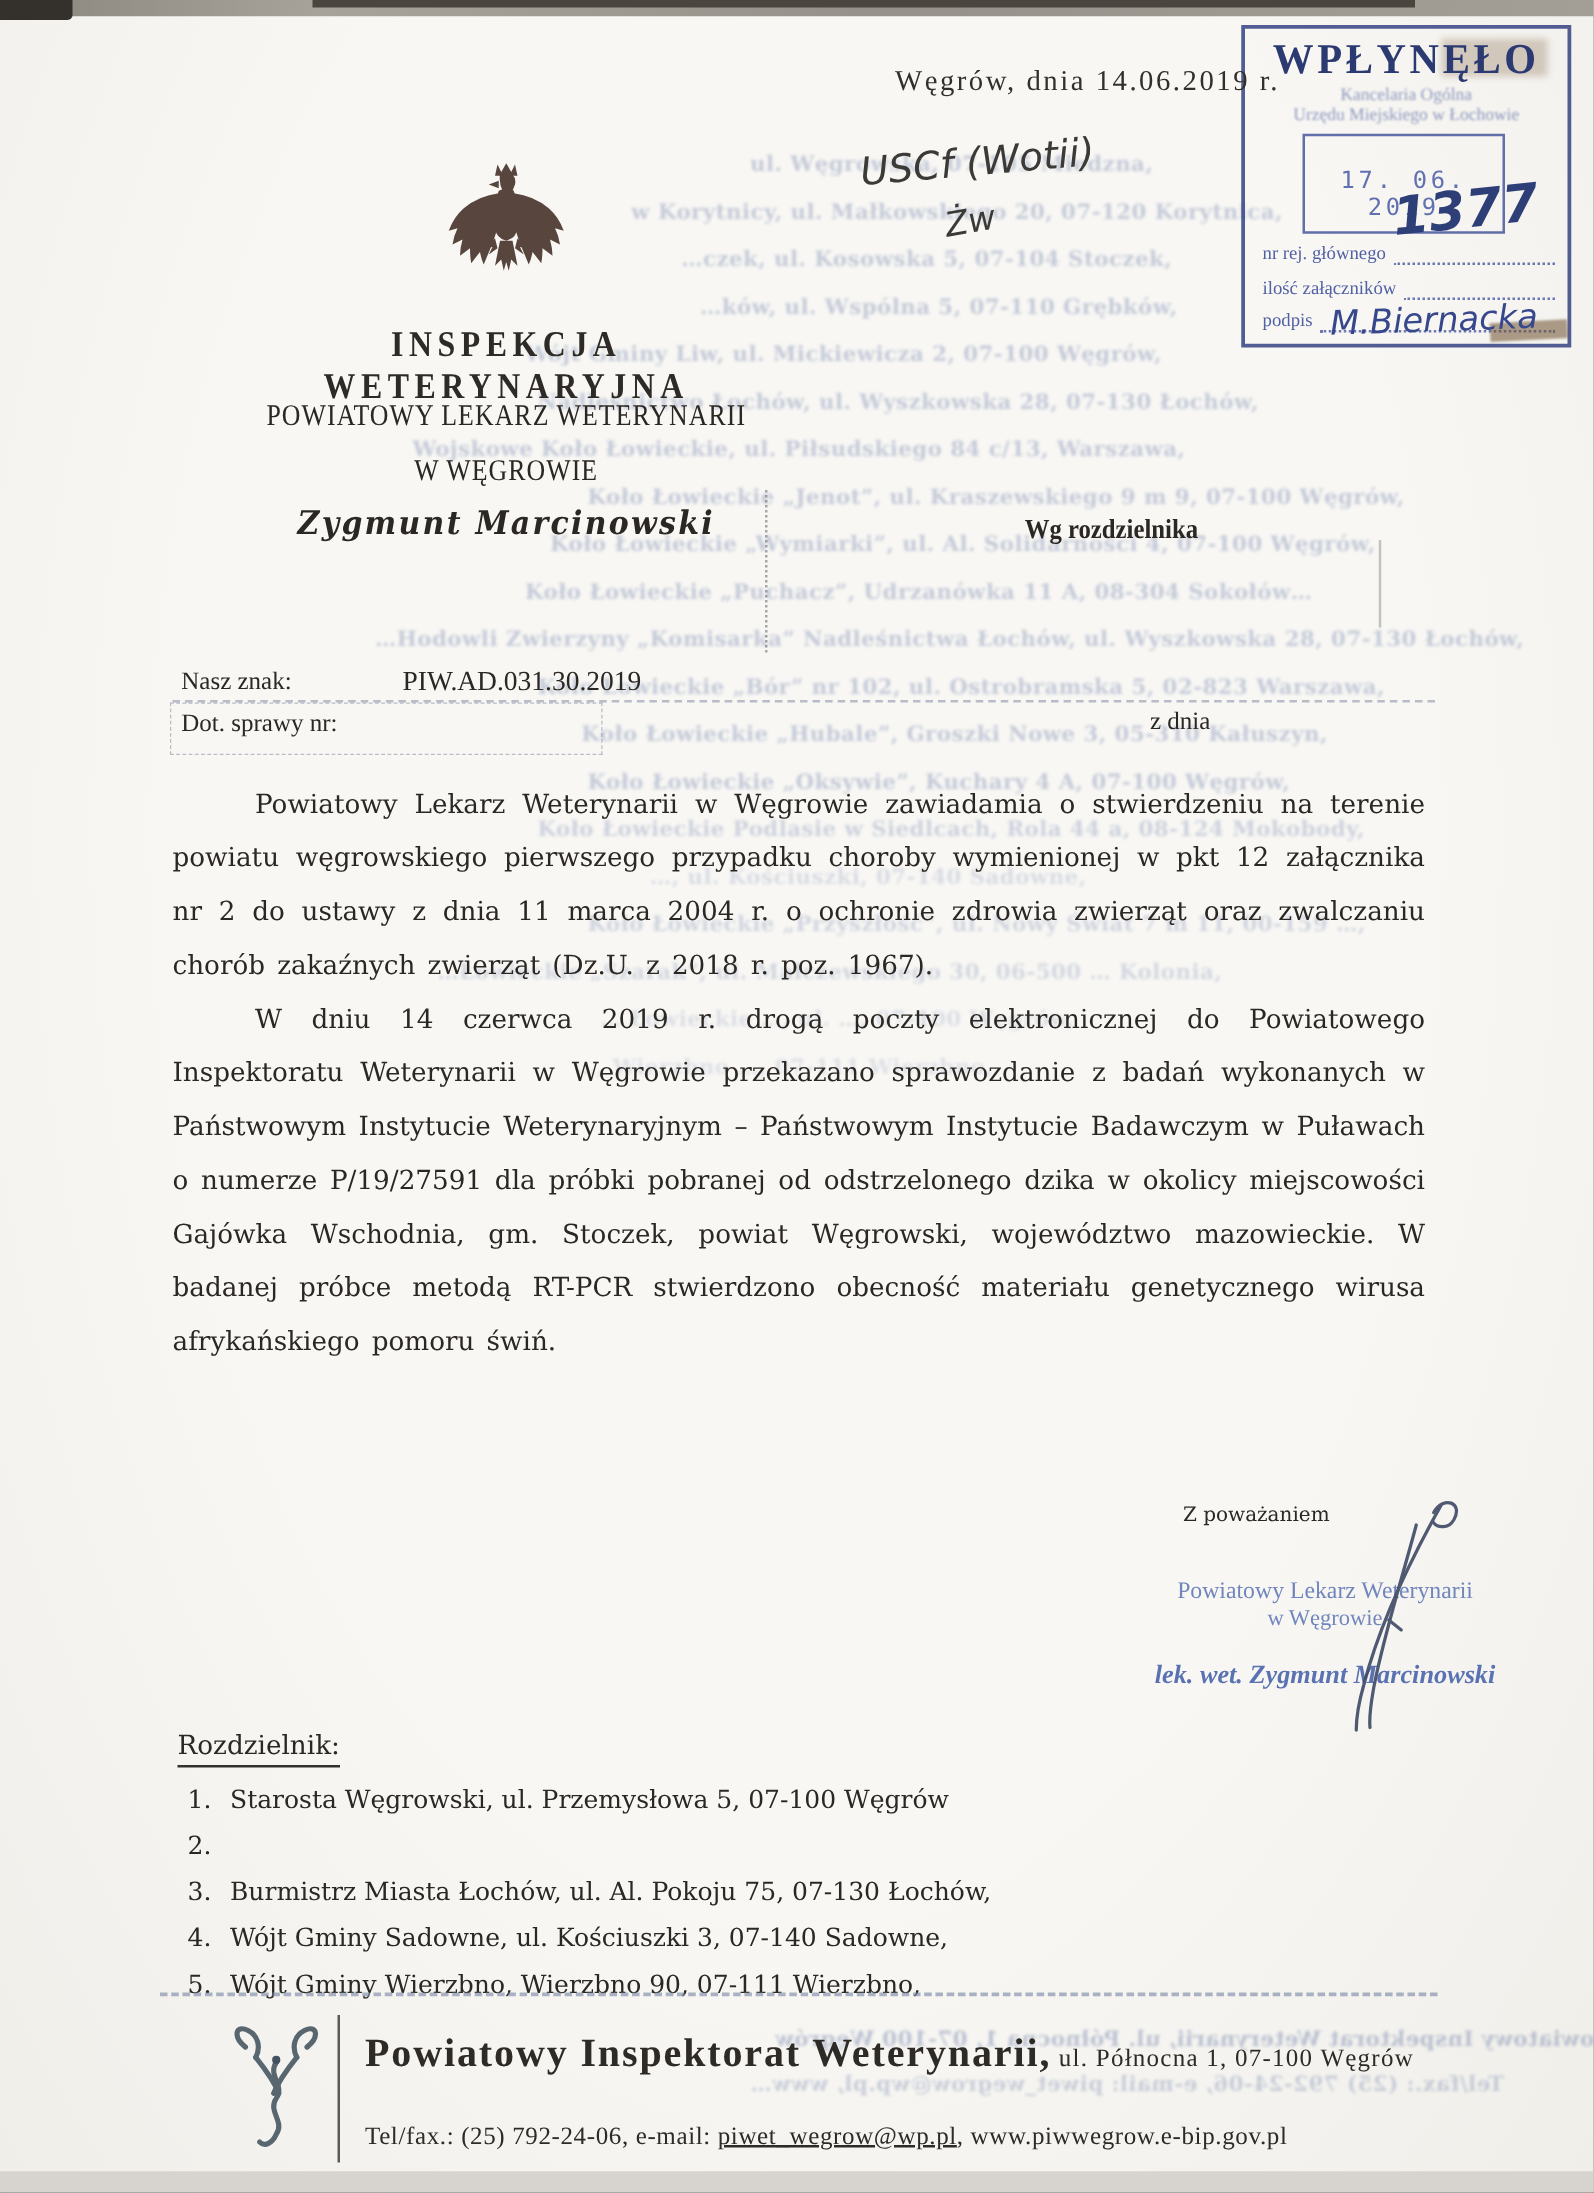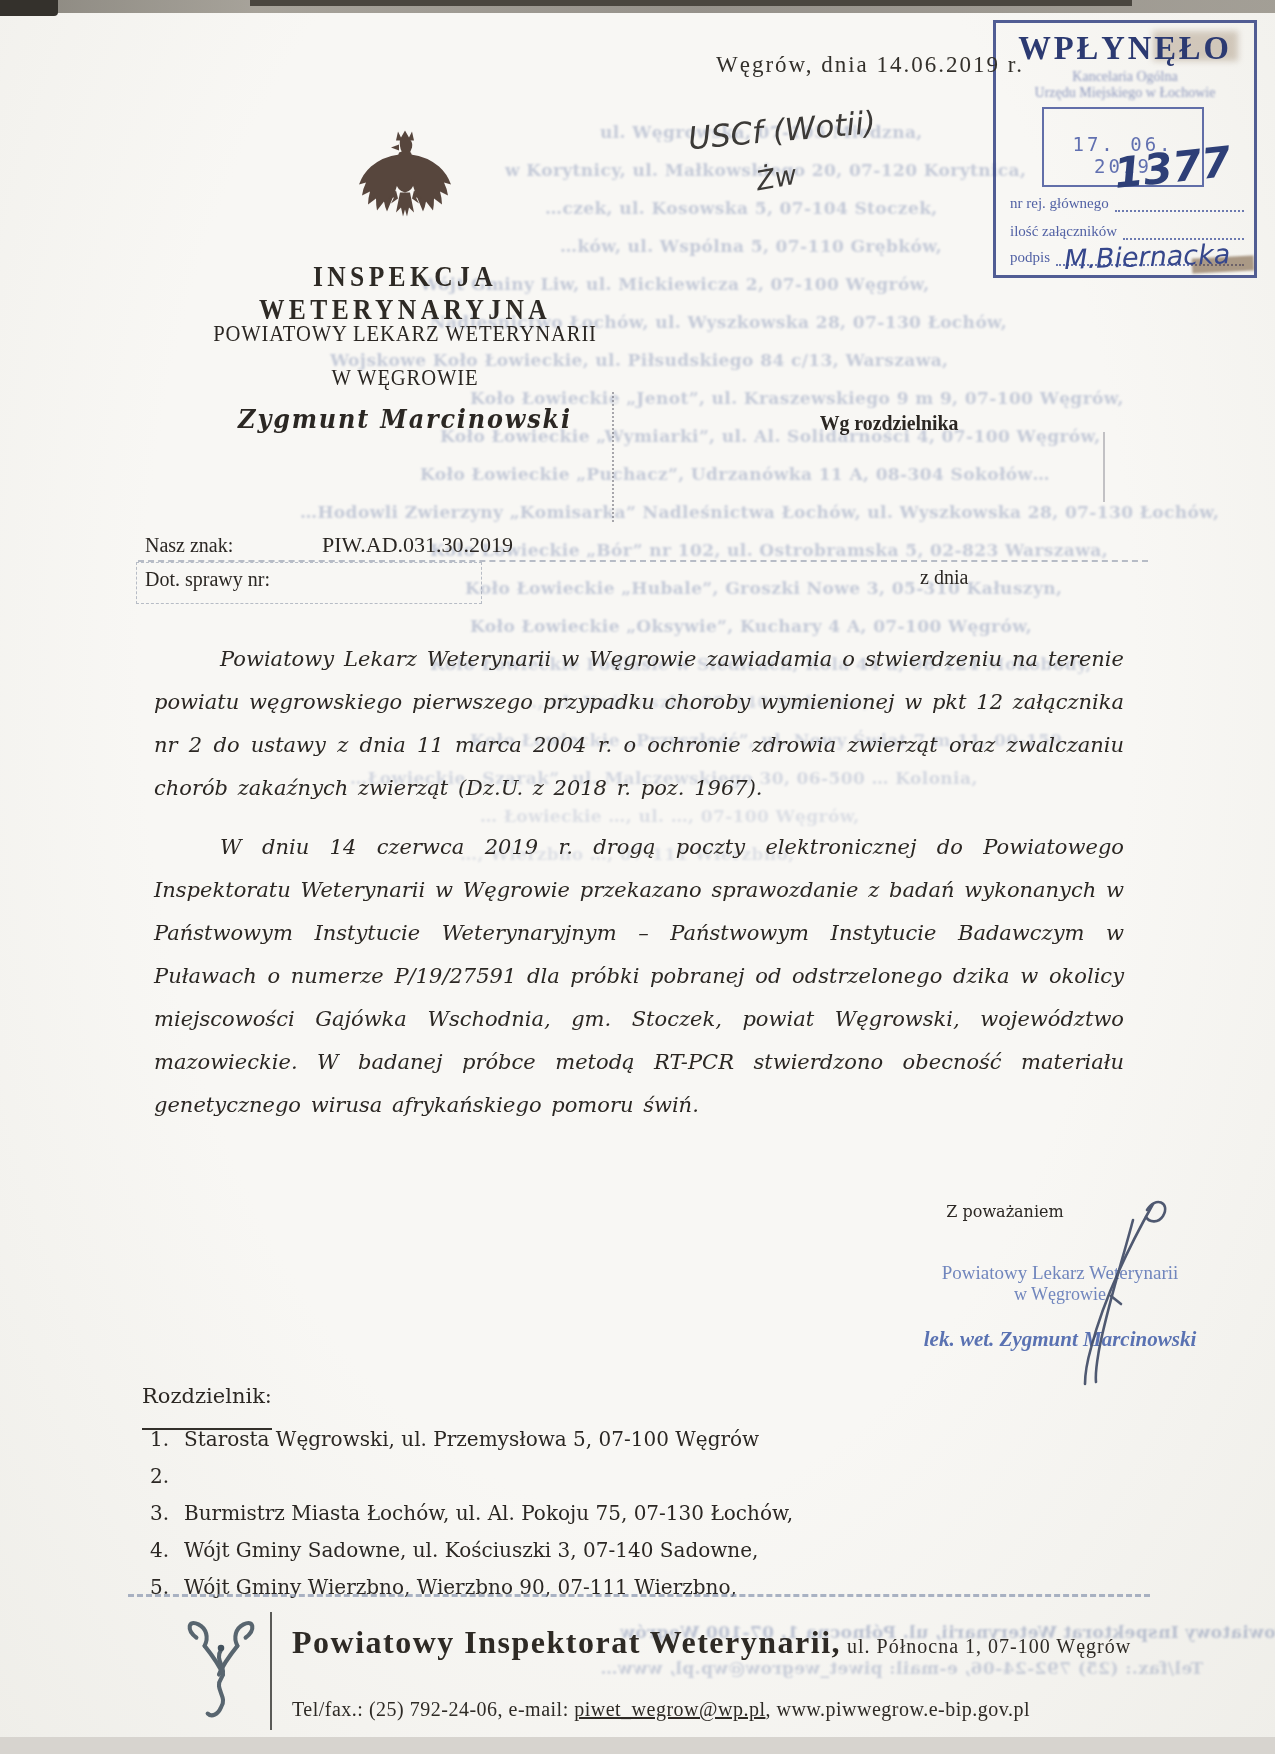--- a/index.html
+++ b/index.html
@@ -55,31 +55,31 @@
   .signer{position:absolute;top:404px;width:100%;font-weight:bold;font-style:italic;font-size:26px;letter-spacing:2px;transform:scaleX(.92);}
   .wg{position:absolute;left:812px;top:410px;font-family:"Liberation Serif",serif;font-weight:bold;font-size:22px;z-index:2;transform:scaleX(.9);}
   .vdots{position:absolute;left:612px;top:392px;height:130px;border-left:2px dotted rgba(100,100,112,.55);z-index:1;}
   
   .ref{font-family:"Liberation Serif",serif;font-size:20px;position:absolute;z-index:2;white-space:nowrap;}
   .ref-dash{position:absolute;border-top:2px dashed rgba(130,140,160,.55);z-index:1;}
   .dot-box{position:absolute;left:136px;top:562px;width:344px;height:40px;border:1px dashed rgba(130,140,160,.55);z-index:1;}
   
   .body-block{position:absolute;left:138px;top:622px;width:1002px;z-index:2;
     font-size:21px;line-height:43px;text-align:justify;word-spacing:3px;color:#2b2723;}
-  .body-block p{margin:16px;text-indent:66px;font-style:italic;}
+  .body-block p{margin:0;text-indent:66px;}
   
   .valediction{position:absolute;left:890px;top:1202px;width:230px;text-align:center;font-size:16px;z-index:2;}
   .blue-stamp{position:absolute;left:880px;top:1262px;width:360px;text-align:center;z-index:2;
     font-family:"Liberation Serif",serif;color:#7186bd;}
   .bs1{font-size:19px;filter:blur(.45px);}
   .bs2{font-size:18px;filter:blur(.45px);}
   .bs3{margin-top:22px;font-size:21px;font-weight:bold;font-style:italic;color:#5a72b2;filter:blur(.3px);}
   .sig-svg{position:absolute;left:1035px;top:1198px;z-index:3;}
   
-  .dist-head{position:absolute;left:142px;top:1384px;font-size:21px;z-index:2;border-bottom:2px solid #33302b;padding-bottom:20px;}
+  .dist-head{position:absolute;left:142px;top:1384px;font-size:21px;z-index:2;border-bottom:2px solid #33302b;padding-bottom:4px;}
   .dist-list{position:absolute;left:150px;top:1420px;z-index:2;font-size:20px;}
   .dist-row{display:flex;height:37px;align-items:center;}
   .dist-num{width:34px;}
   
   .foot-divider{position:absolute;left:128px;top:1594px;width:1022px;border-top:3px dashed rgba(127,141,169,.65);z-index:2;}
   .foot-icon{position:absolute;left:180px;top:1618px;z-index:2;}
   .foot-vline{position:absolute;left:270px;top:1612px;height:118px;border-left:2px solid #5a5a57;z-index:2;}
   .foot-text{position:absolute;left:292px;z-index:2;font-family:"Liberation Serif",serif;color:#2e2a25;white-space:nowrap;}
   .f1{top:1624px;font-size:20px;letter-spacing:1px;}
   .f1 .big{font-size:32px;font-weight:bold;letter-spacing:1.5px;}

